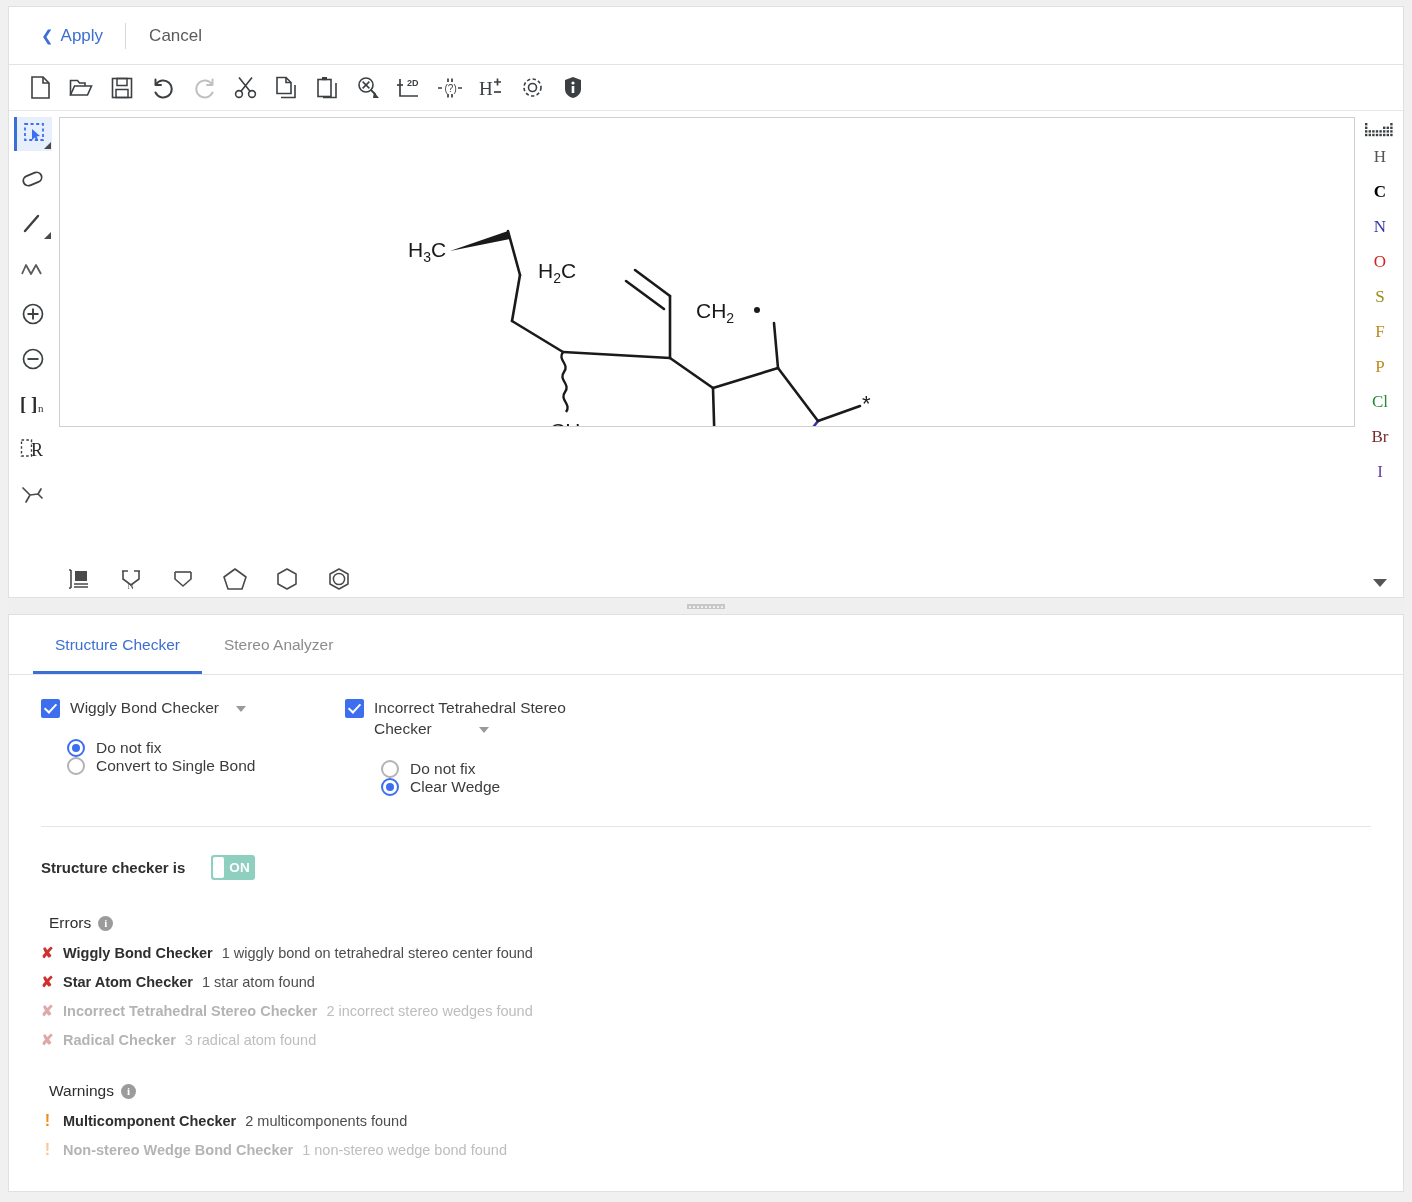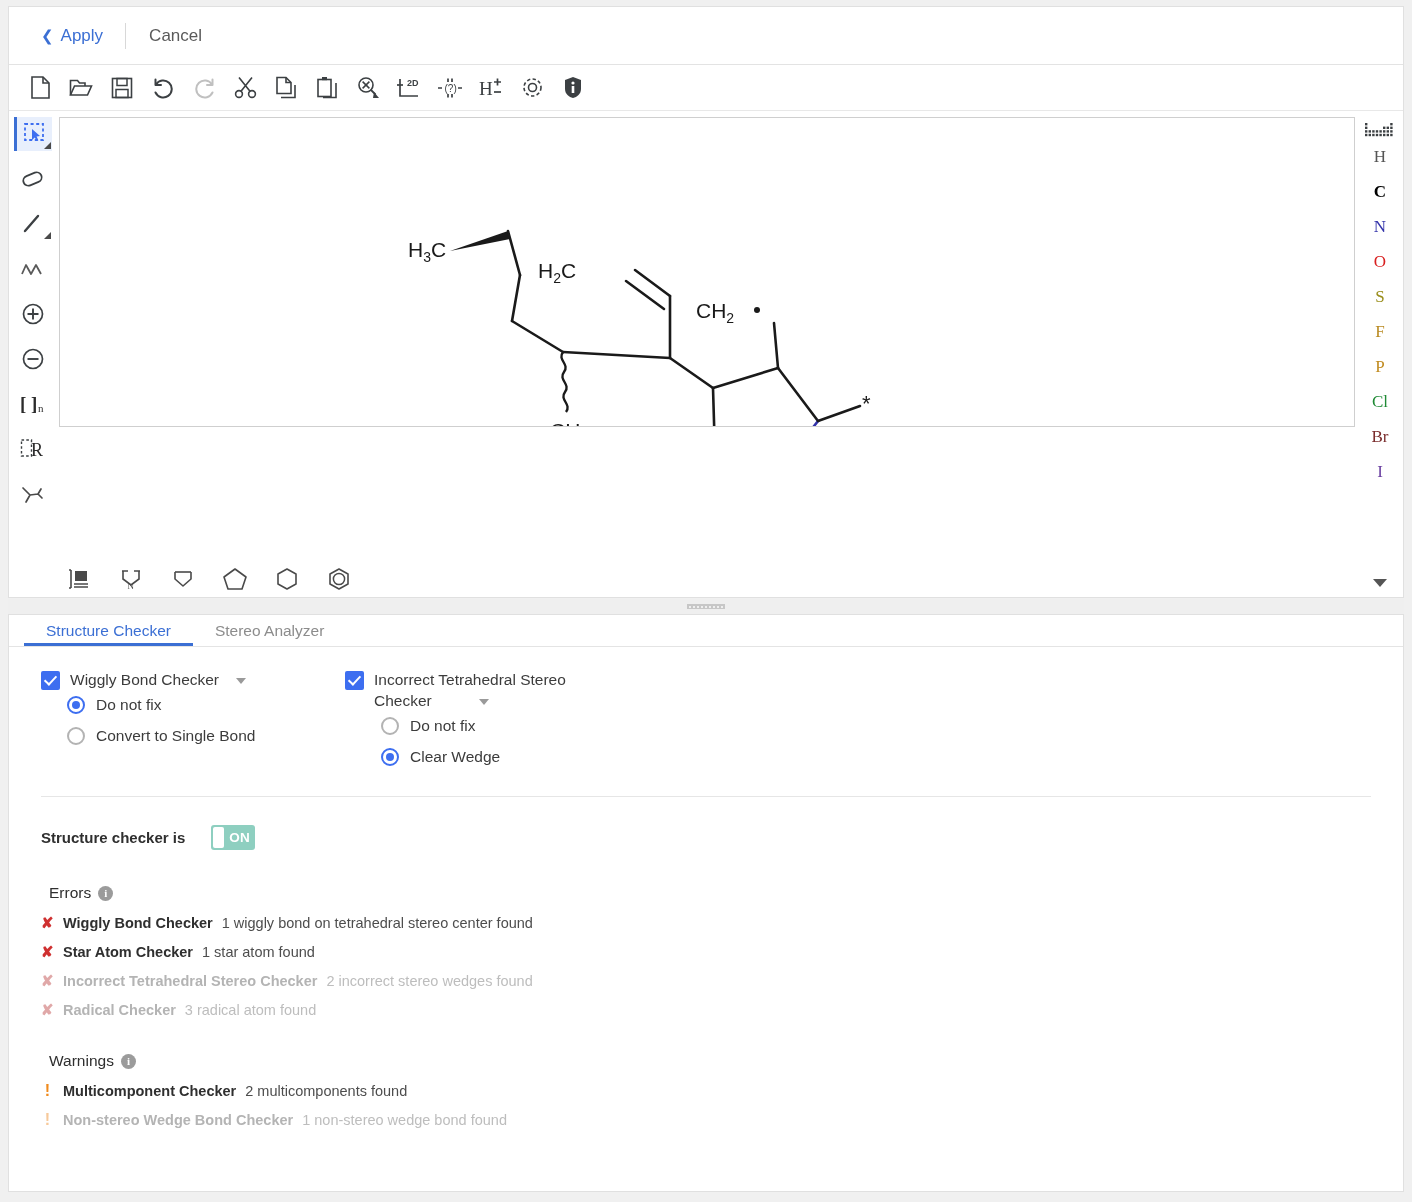--- a/index.html
+++ b/index.html
@@ -84,38 +84,38 @@
   .grip { width:38px;height:5px;
     background-image:repeating-linear-gradient(to right,#c5c5c5 0 2px,transparent 2px 4px),
                      repeating-linear-gradient(to bottom,#c5c5c5 0 2px,transparent 2px 4px);
     background-size:4px 4px; opacity:.95;}
 
   
   .checker-panel {
     position:absolute; left:8px; top:614px; width:1396px; height:578px;
     background:#fff; border:1px solid #e0e0e0;
   }
-  .tabs { display:flex; height:32px; padding-left:15px; border-bottom:1px solid #e4e4e4; }
+  .tabs { display:flex; height:60px; padding-left:24px; border-bottom:1px solid #e4e4e4; }
   .tab { display:flex; align-items:center; padding:0 22px; font-size:15.5px; color:#8c8c8c; cursor:pointer; }
   .tab.active { color:#3b6fd4; box-shadow: inset 0 -3px 0 0 #3b6fd4; }
 
   .opts { display:flex; padding:22px 0 0 32px; }
   .optcol { width:300px; }
   .optcol.second { width:330px; margin-left:4px; }
   .optrow { display:flex; align-items:flex-start; gap:10px; }
   .cb {
     width:19px;height:19px;border-radius:2px;background:#3d6ef0;position:relative;flex:0 0 auto;
     margin-top:2px; cursor:pointer;
   }
   .cb:after{content:"";position:absolute;left:6px;top:2px;width:5px;height:10px;
     border:solid #fff;border-width:0 2.4px 2.4px 0;transform:rotate(43deg);}
   .opt-label { font-size:15.5px; color:#3c3c3c; line-height:21px; max-width:215px;}
   .caret-dn { width:0;height:0;border-left:5px solid transparent;border-right:5px solid transparent;
     border-top:6px solid #9a9a9a; margin-top:9px; margin-left:7px; cursor:pointer;}
-  .radios { margin:6px 0 0 26px; display:flex; flex-direction:column; gap:13px; }
+  .radios { margin:21px 0 0 26px; display:flex; flex-direction:column; }
   .radios.ind { margin-left:36px; }
   .radiorow{display:flex;align-items:center;gap:11px;cursor:pointer;}
   .rd { width:18px;height:18px;border-radius:50%;border:2px solid #b3b3b3;position:relative;flex:0 0 auto;}
   .rd.on { border-color:#3d6ef0; }
   .rd.on:after{content:"";position:absolute;left:3px;top:3px;width:8px;height:8px;border-radius:50%;background:#3d6ef0;}
   .rd-label{font-size:15.5px;color:#3c3c3c;}
 
   .hr { height:1px; background:#e6e6e6; margin:30px 32px 0 32px; }
 
   .sc-toggle-row { display:flex; align-items:center; gap:26px; margin:28px 0 0 32px; }

